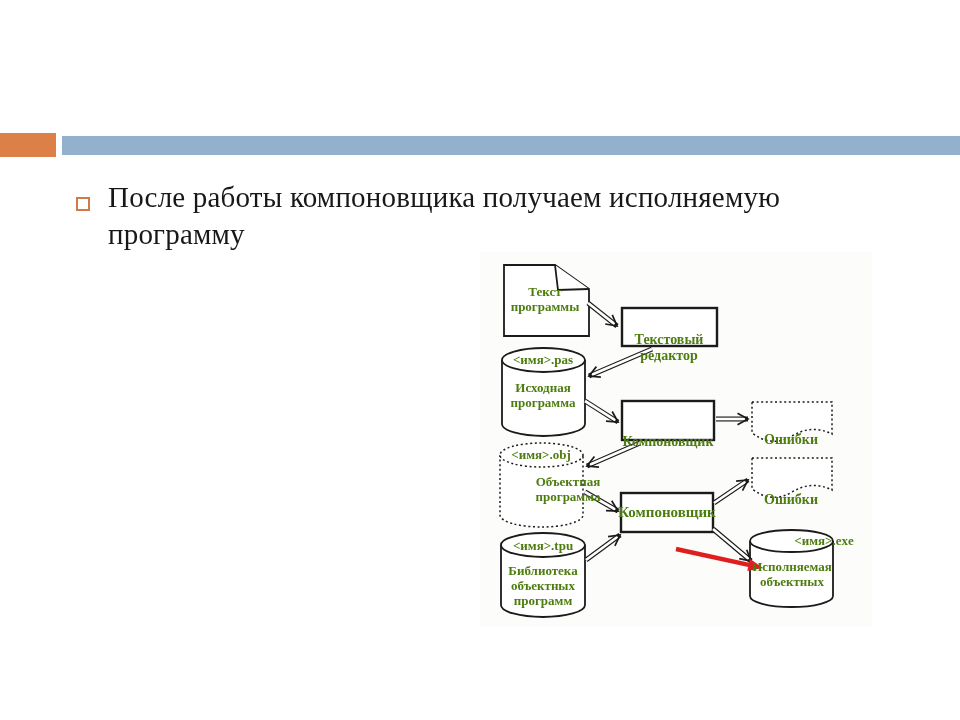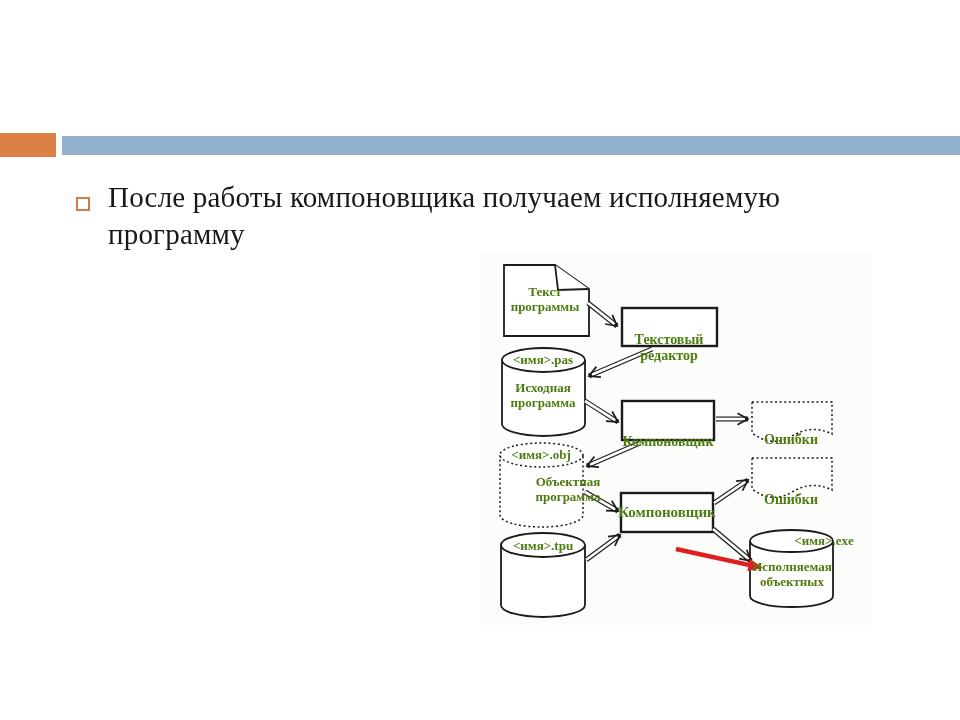--- a/index.html
+++ b/index.html
@@ -143,18 +143,21 @@
   <div class="diagram-label box-label" style="left:791px;top:419px;">Ошибки</div>
 
   <div class="diagram-label file-label" style="left:541px;top:455px;">&lt;имя&gt;.obj</div>
   <div class="diagram-label" style="left:568px;top:489px;">Объектная
 программа</div>
 
   <div class="diagram-label" style="left:667px;top:513px;font-size:15px;">Компоновщик</div>
   <div class="diagram-label box-label" style="left:791px;top:479px;">Ошибки</div>
 
   <div class="diagram-label file-label" style="left:543px;top:546px;">&lt;имя&gt;.tpu</div>
+  <div class="diagram-label" style="left:543px;top:586px;">Библиотека
+объектных
+программ</div>
 
   <div class="diagram-label file-label" style="left:792px;top:541px;margin-left:32px;">&lt;имя&gt;.exe</div>
   <div class="diagram-label" style="left:792px;top:574px;">Исполняемая
 объектных</div>
 
 </div>
 
 </body></html>

